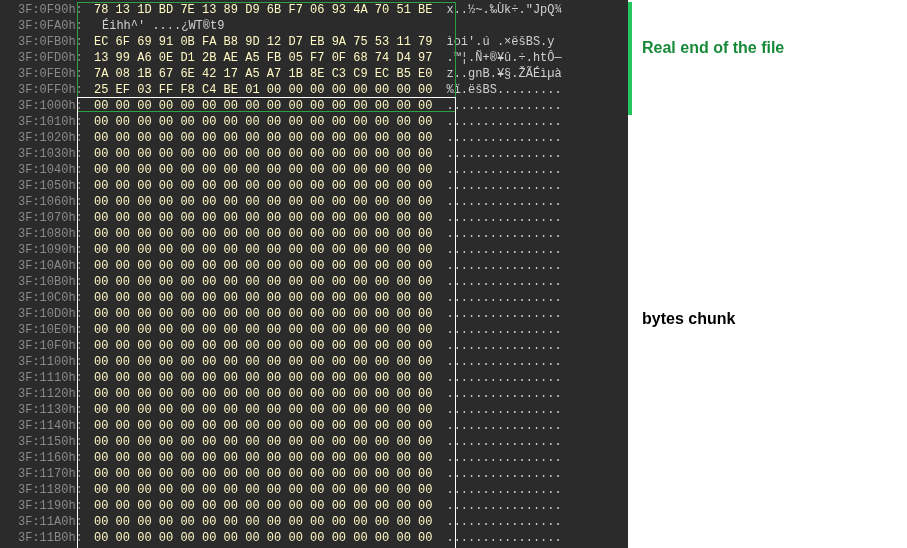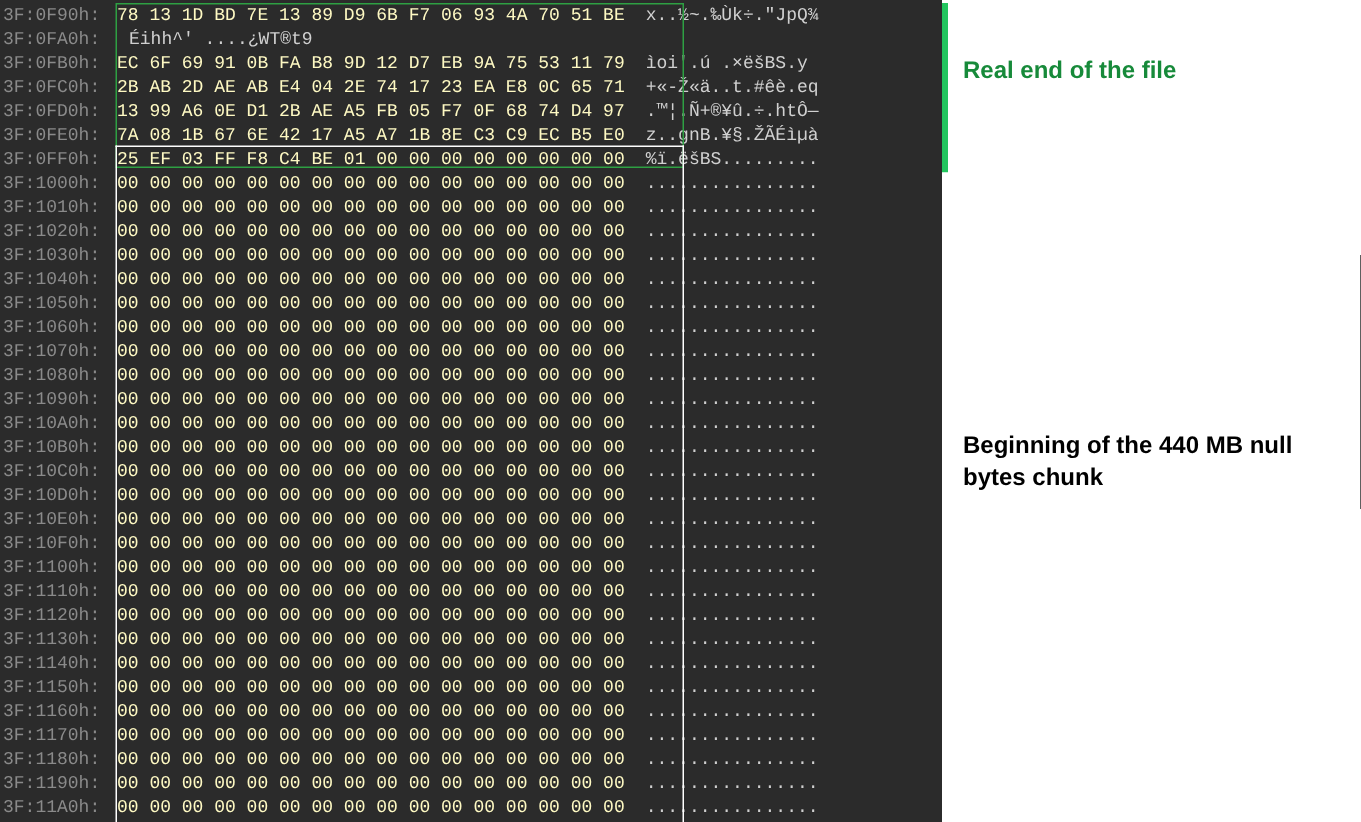--- a/index.html
+++ b/index.html
@@ -22,20 +22,21 @@
     flex: 1;
     background: #ffffff;
     position: relative;
     text-decoration: underline;
   }
   .row {
     display: flex;
     height: 16px;
     line-height: 16px;
     white-space: pre;
+    padding-left: 16px;
   }
   .offset {
     color: #8a8a8a;
     width: 72px;
     text-align: left;
     padding-left: 2px;
   }
   .hex {
     color: #fef9c3;
     letter-spacing: 0;
@@ -75,21 +76,20 @@
   .anno-black { color: #000; }
 </style>
 </head>
 <body>
 
 <div class="hex-area hex-wrap">
   <div id="rows-container">
       <div class="row"><span class="offset">3F:0F90h:</span><span class="hex">78 13 1D BD 7E 13 89 D9 6B F7 06 93 4A 70 51 BE</span><span class="ascii">x..½~.‰Ùk÷."JpQ¾</span></div>
       <div class="row"><span class="offset">3F:0FA0h:</span><span class="ascii">Éihh^' ....¿WT®t9</span></div>
       <div class="row"><span class="offset">3F:0FB0h:</span><span class="hex">EC 6F 69 91 0B FA B8 9D 12 D7 EB 9A 75 53 11 79</span><span class="ascii">ìoi'.ú .×ëšBS.y</span></div>
-      <div class="row"><span class="offset">3F:0FC0h:</span><span class="hex">2B AB 2D AE AB E4 04 2E 74 17 23 EA E8 0C 65 71</span><span class="ascii">+«-Ž«ä..t.#êè.eq</span></div>
       <div class="row"><span class="offset">3F:0FD0h:</span><span class="hex">13 99 A6 0E D1 2B AE A5 FB 05 F7 0F 68 74 D4 97</span><span class="ascii">.™¦.Ñ+®¥û.÷.htÔ—</span></div>
       <div class="row"><span class="offset">3F:0FE0h:</span><span class="hex">7A 08 1B 67 6E 42 17 A5 A7 1B 8E C3 C9 EC B5 E0</span><span class="ascii">z..gnB.¥§.ŽÃÉìµà</span></div>
       <div class="row"><span class="offset">3F:0FF0h:</span><span class="hex">25 EF 03 FF F8 C4 BE 01 00 00 00 00 00 00 00 00</span><span class="ascii">%ï.ëšBS.........</span></div>
       <div class="row"><span class="offset">3F:1000h:</span><span class="hex">00 00 00 00 00 00 00 00 00 00 00 00 00 00 00 00</span><span class="ascii">................</span></div>
       <div class="row"><span class="offset">3F:1010h:</span><span class="hex">00 00 00 00 00 00 00 00 00 00 00 00 00 00 00 00</span><span class="ascii">................</span></div>
       <div class="row"><span class="offset">3F:1020h:</span><span class="hex">00 00 00 00 00 00 00 00 00 00 00 00 00 00 00 00</span><span class="ascii">................</span></div>
       <div class="row"><span class="offset">3F:1030h:</span><span class="hex">00 00 00 00 00 00 00 00 00 00 00 00 00 00 00 00</span><span class="ascii">................</span></div>
       <div class="row"><span class="offset">3F:1040h:</span><span class="hex">00 00 00 00 00 00 00 00 00 00 00 00 00 00 00 00</span><span class="ascii">................</span></div>
       <div class="row"><span class="offset">3F:1050h:</span><span class="hex">00 00 00 00 00 00 00 00 00 00 00 00 00 00 00 00</span><span class="ascii">................</span></div>
       <div class="row"><span class="offset">3F:1060h:</span><span class="hex">00 00 00 00 00 00 00 00 00 00 00 00 00 00 00 00</span><span class="ascii">................</span></div>
@@ -117,16 +117,16 @@
     </div>
   <div id="ov-green" class="overlay" style="border: 1px solid rgb(46, 160, 67); top: 2px; left: 77px; width: 379px; height: 110px;"></div>
   <div id="ov-white" class="overlay" style="border-top: 1px solid rgb(255, 255, 255); border-right: 1px solid rgb(255, 255, 255); border-left: 1px solid rgb(255, 255, 255); border-image: initial; border-bottom: none; top: 97px; left: 77px; width: 379px; height: 451px;"></div>
 </div>
 
 <div class="side-area">
   <div id="stripe-green" class="stripe-green" style="top: 2px; height: 113px;"></div>
   <div id="stripe-white" class="stripe-white" style="top: 115px; height: 433px;"></div>
   <div class="anno anno-green" style="top:38px;">Real end of the file</div>
   <div class="anno anno-black" style="top:288px;">
-    <span>Beginning of the 440 MB null</span><br>
+    <br>
     <span>bytes chunk</span>
   </div>
 </div>
 
 </body></html>

